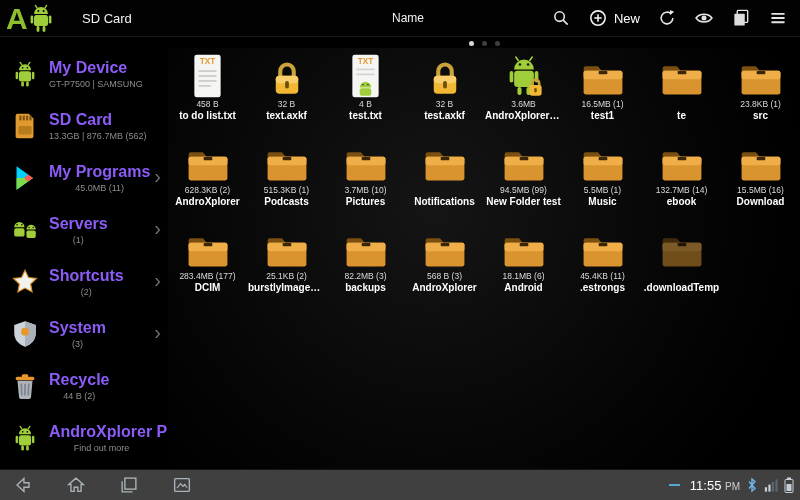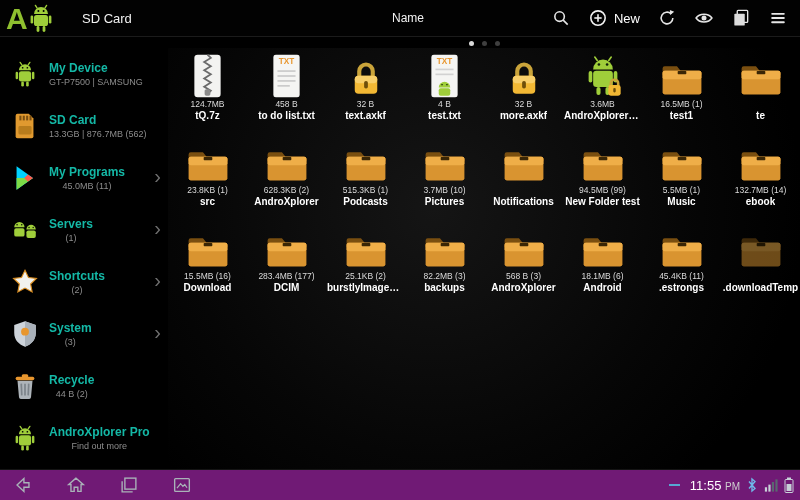--- a/index.html
+++ b/index.html
@@ -16,35 +16,35 @@
   .abtn svg{display:block;}
   
   .dots{position:absolute;top:41px;left:168px;right:0;display:flex;justify-content:center;gap:8px;z-index:4;}
   .dot{width:5px;height:5px;border-radius:50%;background:#3f3f3f;}
   .dot.active{background:#d8d8d8;}
   
   .sidebar{position:absolute;top:36px;left:0;width:168px;bottom:30px;padding-top:12px;background:#000;}
   .side-item{position:relative;display:flex;align-items:center;gap:9px;height:52px;padding:0 14px 0 10px;cursor:pointer;}
   .s-icon{flex:0 0 30px;width:30px;height:30px;}
   .s-text{display:flex;flex-direction:column;min-width:0;}
-  .s-label{color:#14b8a6;font-size:12px;font-weight:bold;white-space:nowrap;}
+  .s-label{color:#8b5cf6;font-size:16px;font-weight:bold;white-space:nowrap;}
   .s-sub{color:#8d8d8d;font-size:9px;margin-top:2px;white-space:nowrap;text-align:center;}
   .chev{position:absolute;right:7px;top:50%;transform:translateY(-58%);color:#6f6f6f;font-size:20px;line-height:1;}
   
   .grid{position:absolute;left:168px;top:48px;right:0;bottom:30px;display:grid;
         grid-template-columns:repeat(8,1fr);grid-auto-rows:86px;
         background:radial-gradient(circle at 42% 38%, #151515 0%, #060606 55%, #000 82%);}
   .cell{display:flex;flex-direction:column;align-items:center;padding-top:1px;cursor:pointer;min-width:0;}
   .cell-icon{height:50px;display:flex;align-items:flex-end;justify-content:flex-end;}
   .cell-icon.dim{opacity:.5;}
   .f-size{color:#dcdcdc;font-size:8.5px;line-height:11px;height:11px;white-space:nowrap;}
   .f-name{color:#fff;font-size:10px;font-weight:bold;line-height:12px;max-width:77px;
           white-space:nowrap;overflow:hidden;text-overflow:ellipsis;}
   
-  .bottombar{position:absolute;left:0;right:0;bottom:0;height:30px;background:#701a75;
+  .bottombar{position:absolute;left:0;right:0;bottom:0;height:30px;background:#404040;
              border-top:1px solid #141414;display:flex;align-items:center;z-index:6;}
   .nav{display:flex;align-items:center;gap:31px;padding-left:12px;}
   .nav span{display:block;width:22px;height:22px;cursor:pointer;}
   .status{margin-left:auto;display:flex;align-items:center;gap:6px;padding-right:6px;}
   .dash{width:11px;height:2px;background:#57a7d2;margin-right:4px;}
   .time{color:#fff;font-size:13px;}
   .ampm{color:#cfcfcf;font-size:10px;}
 </style>
 </head>
 <body>
@@ -253,31 +253,20 @@
           <span class="s-label">AndroXplorer Pro</span>
           <span class="s-sub">Find out more</span>
         </span>
       </div>
     </div>
 
   <div class="grid">
       <div class="cell">
         <span class="cell-icon">
           <svg width="33" height="46" viewBox="0 0 40 56">
-            <rect x="4" y="2" width="32" height="52" rx="4" fill="#f3f3f1"></rect>
-            <path d="M20 2 l4 4 -8 5 8 5 -8 5 8 5 -8 5 8 5 -8 5 8 5 -4 4" fill="none" stroke="#6b6b6b" stroke-width="2.2"></path>
-            <rect x="16.5" y="44" width="7" height="8" rx="2" fill="#8b8b8b"></rect>
-          </svg>
-        </span>
-        <span class="f-size">124.7MB</span>
-        <span class="f-name">tQ.7z</span>
-      </div>
-      <div class="cell">
-        <span class="cell-icon">
-          <svg width="33" height="46" viewBox="0 0 40 56">
             <rect x="4" y="2" width="32" height="52" rx="3" fill="#f5f5f3"></rect>
             <text x="20" y="13" font-size="10" font-weight="bold" fill="#e8962e" text-anchor="middle" font-family="Liberation Sans, sans-serif">TXT</text>
             <g stroke="#c9c9c9" stroke-width="2">
               <line x1="9" y1="22" x2="31" y2="22"></line>
               <line x1="9" y1="28" x2="31" y2="28"></line>
               <line x1="9" y1="34" x2="31" y2="34"></line>
               <line x1="9" y1="40" x2="24" y2="40"></line>
             </g>
           </svg>
         </span>
@@ -319,21 +308,21 @@
       <div class="cell">
         <span class="cell-icon">
           <svg width="36" height="42" viewBox="0 0 48 56">
             <path d="M15 26 v-7 a9 9 0 0 1 18 0 v7" fill="none" stroke="#caa43a" stroke-width="5.5"></path>
             <rect x="9" y="25" width="30" height="24" rx="5" fill="#f2b834"></rect>
             <rect x="9" y="25" width="30" height="10" rx="5" fill="#f8cf6a"></rect>
             <rect x="21.5" y="32" width="5" height="10" rx="2.4" fill="#6e4e0a"></rect>
           </svg>
         </span>
         <span class="f-size">32 B</span>
-        <span class="f-name">more.axkf</span>
+        <span class="f-name">test.axkf</span>
       </div>
       <div class="cell">
         <span class="cell-icon">
           <svg width="40" height="46" viewBox="0 0 48 56">
             <g fill="#9fce3a">
               <path d="M12 20 a12 12 0 0 1 24 0 z"></path>
               <rect x="12" y="21.5" width="24" height="20" rx="4"></rect>
               <rect x="6.5" y="22" width="4.5" height="14" rx="2.2"></rect>
               <rect x="37" y="22" width="4.5" height="14" rx="2.2"></rect>
               <rect x="16" y="41.5" width="5" height="9.5" rx="2.4"></rect>

